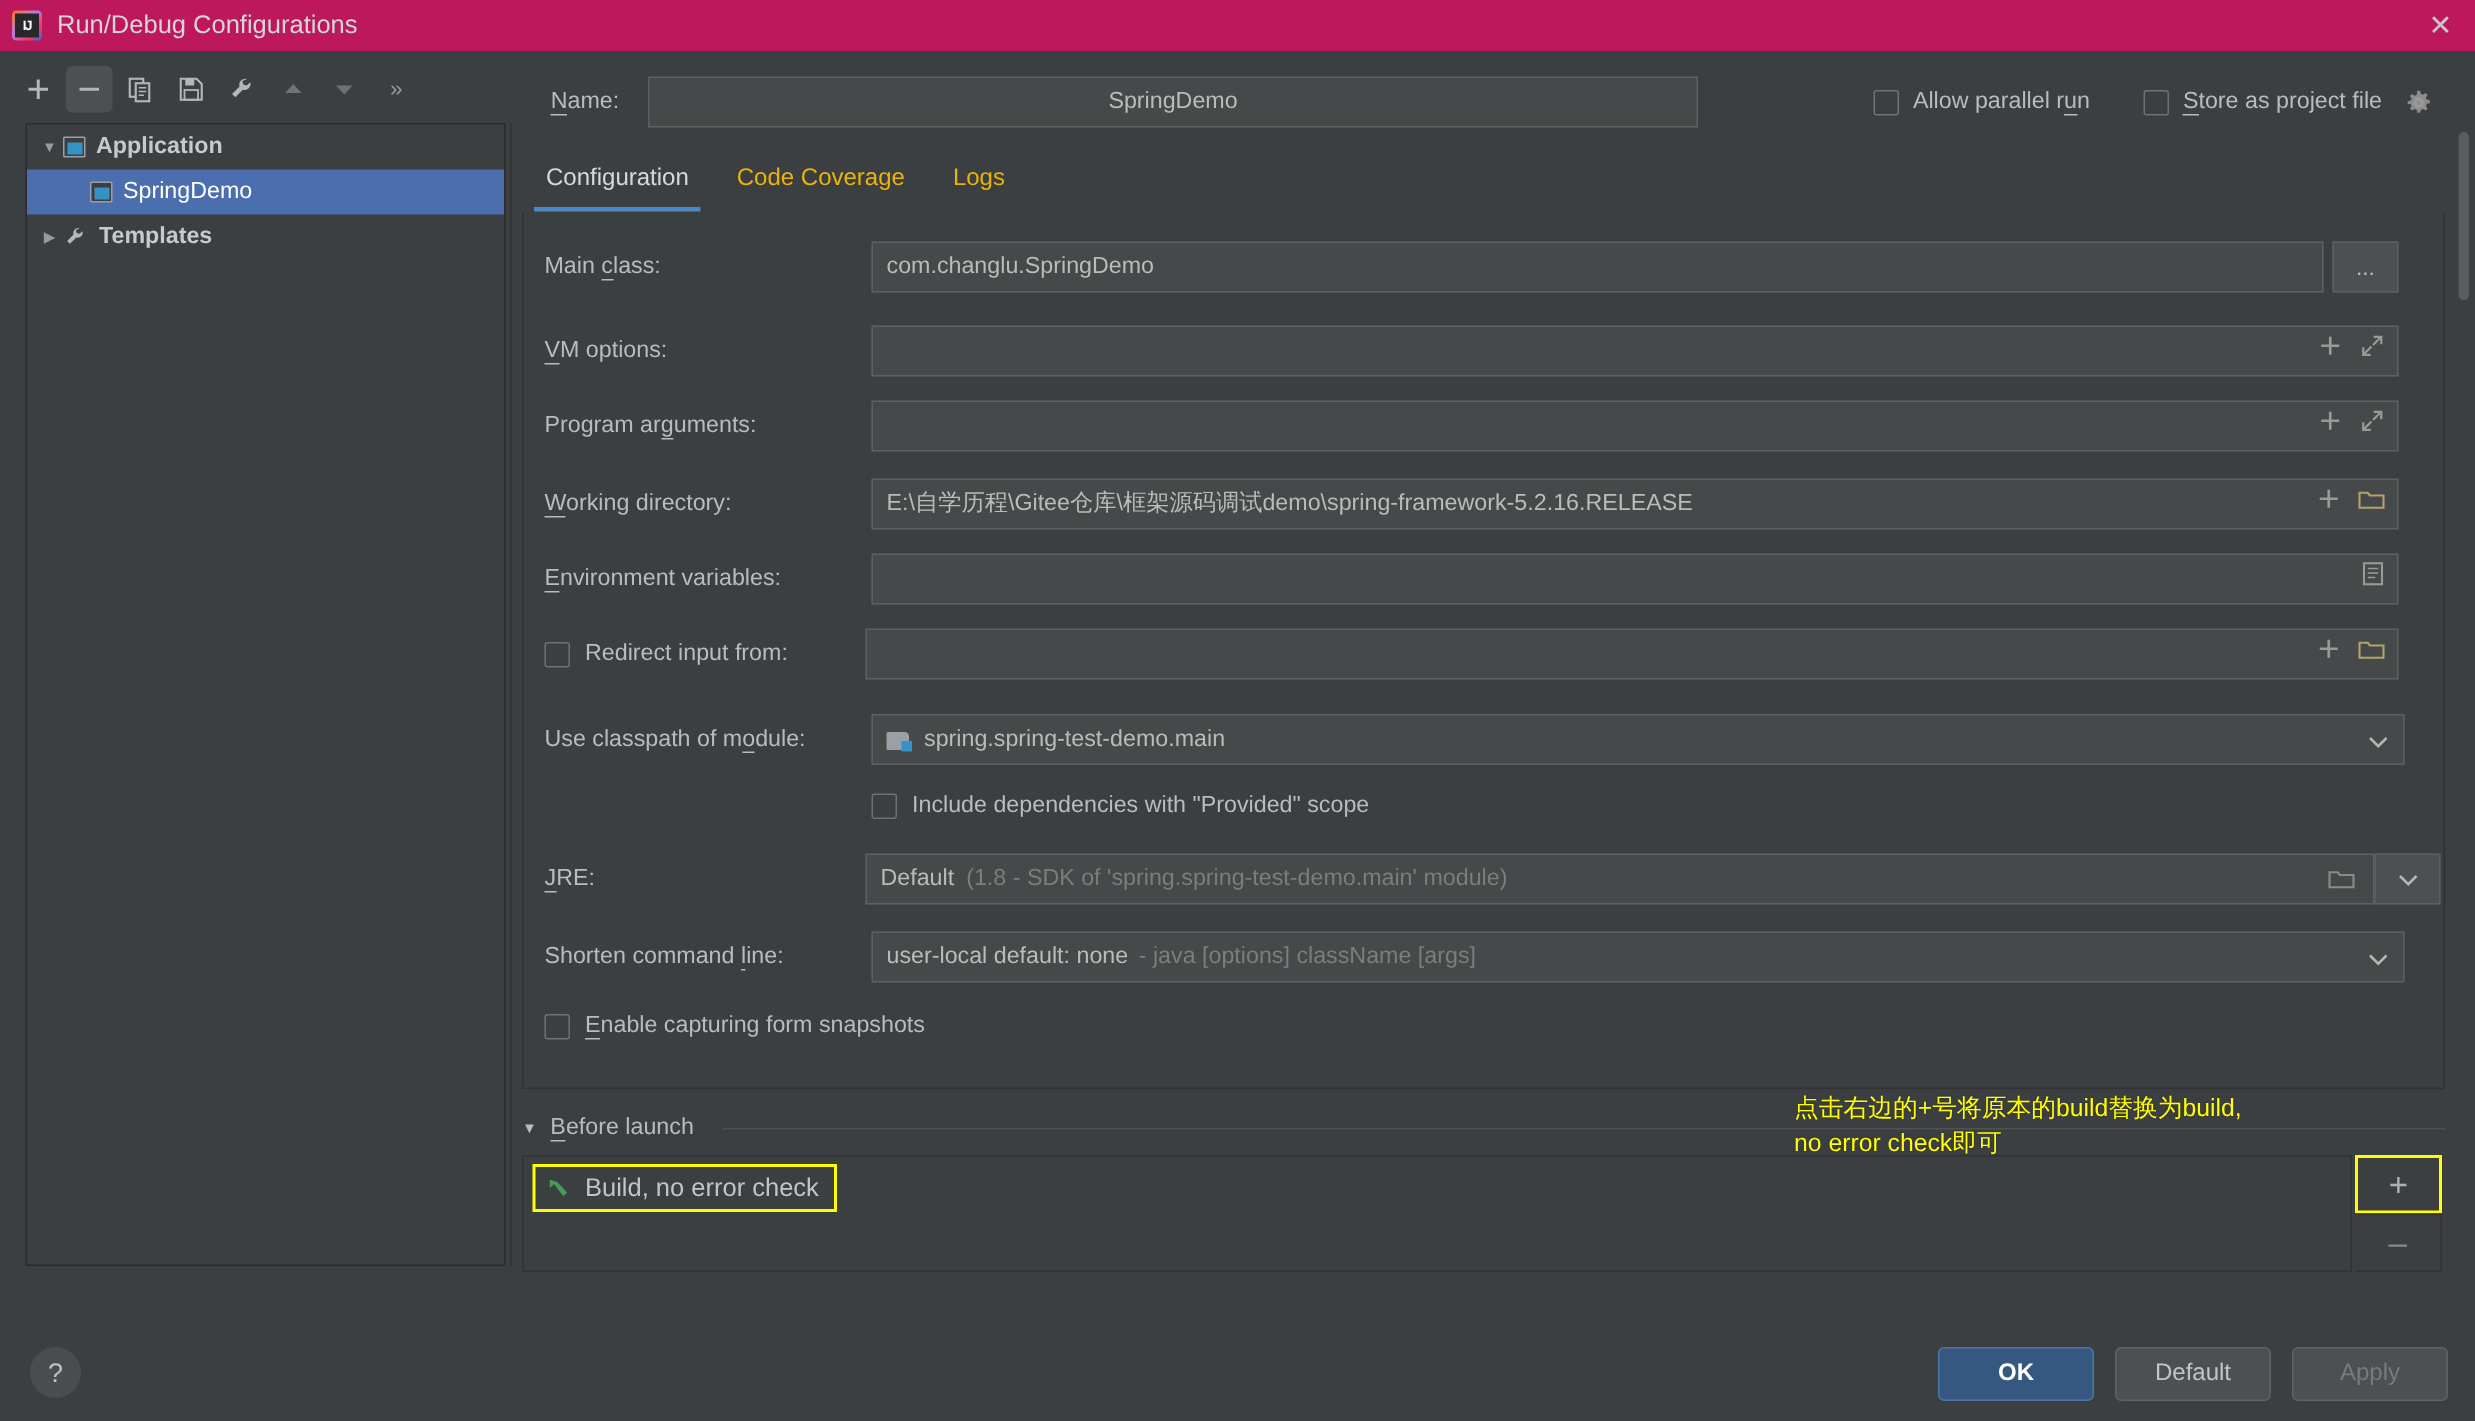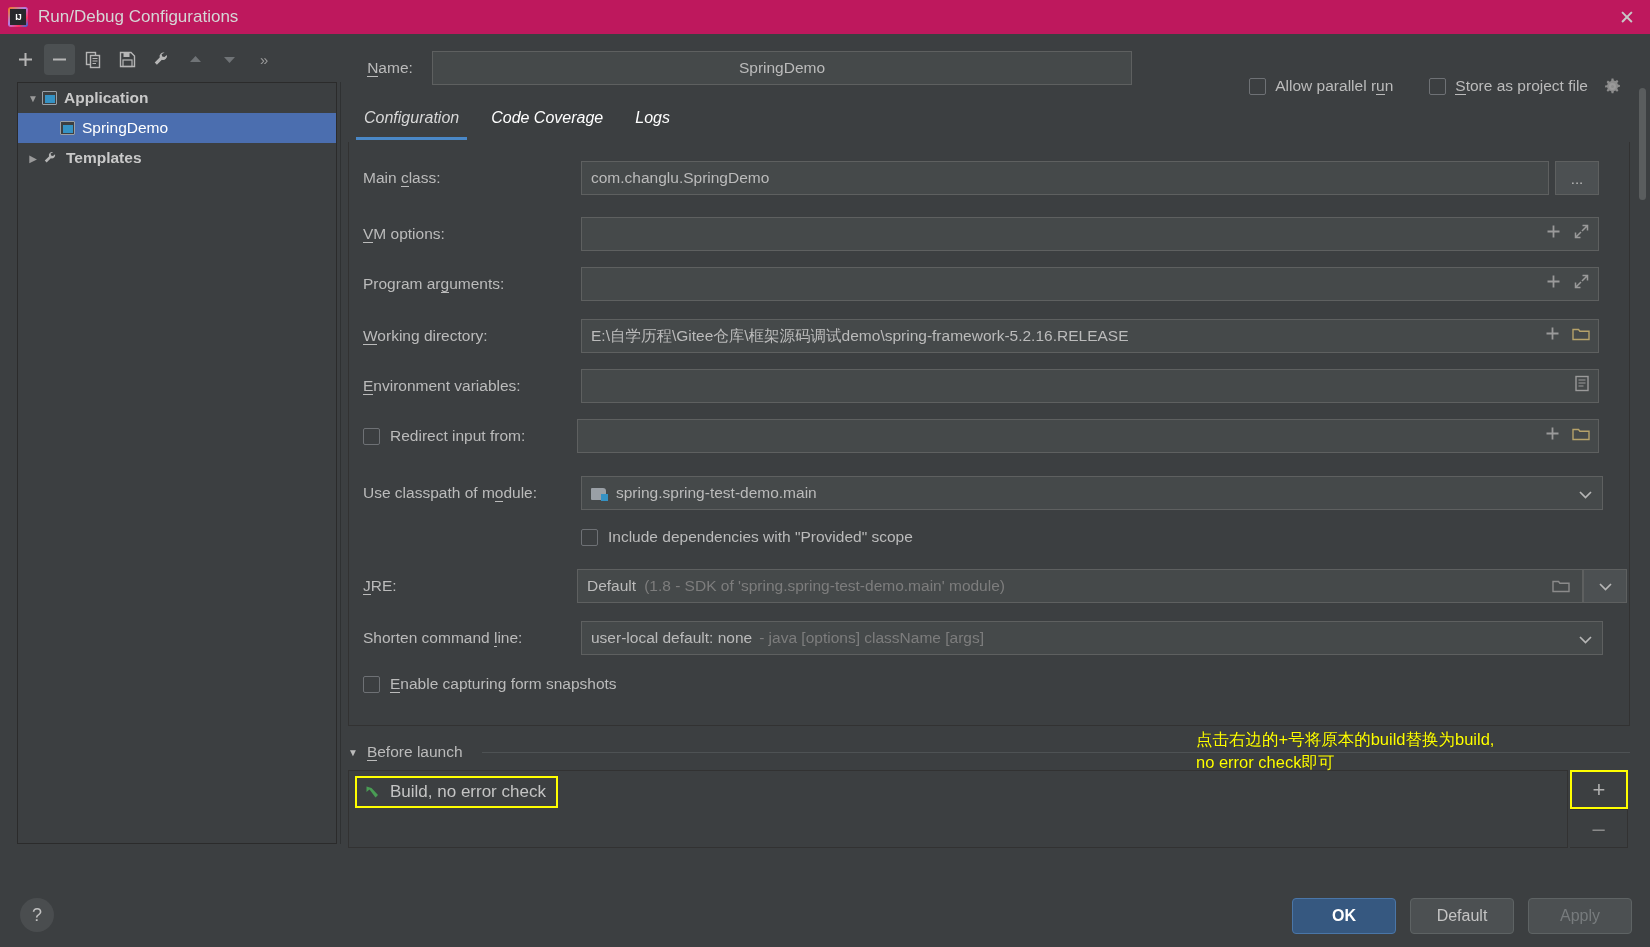--- a/index.html
+++ b/index.html
@@ -84,31 +84,31 @@
   .label { color: #bbbbbb; font-size: 15.5px; white-space: nowrap; }
   .label u { text-decoration: none; border-bottom: 1px solid #bbbbbb; }
   .name-label { width: 84px; }
   .txt {
     background: #45494a; border: 1px solid #5e6060; color: #bbbbbb;
     height: 34px; line-height: 32px; padding: 0 9px; font-size: 15.5px;
     font-family: "Liberation Sans", sans-serif; white-space: nowrap; overflow: hidden;
   }
   .name-input { width: 700px; }
 
-  .topchecks { position: absolute; right: 8px; top: 28px; height: 36px; display: flex; align-items: center; gap: 36px; margin-left: 45px; }
+  .topchecks { position: absolute; right: 8px; top: 10px; height: 36px; display: flex; align-items: center; gap: 36px; margin-left: 45px; }
   .cbrow { display: flex; align-items: center; gap: 9px; }
   .cb {
     width: 17px; height: 17px; border: 1.6px solid #6e7175; background: #3c3f41;
     border-radius: 2px; flex: 0 0 auto;
   }
   .gear-wrap { display: flex; align-items: center; margin-left: 6px; color: #9a9a9a; }
 
   
-  .tabs { position: absolute; left: 0; top: 62px; width: 1282px; height: 42px; display: flex; align-items: center; gap: 0; font-style: italic; }
-  .tab { padding: 6px 16px 0 16px; font-size: 16px; color: #ffffff; position: relative; height: 40px; }
+  .tabs { position: absolute; left: 0; top: 62px; width: 1282px; height: 42px; display: flex; align-items: flex-end; gap: 0; }
+  .tab { padding: 6px 16px 0 16px; font-size: 16px; color: #eab308; position: relative; height: 40px; }
   .tab.active { color: #d8d8d8; }
   .tab.active::after {
     content: ""; position: absolute; left: 8px; right: 8px; bottom: 3px; height: 3px; background: #4a88c7;
   }
 
   .panel {
     position: absolute; left: 0; top: 102px; width: 1282px; height: 584px;
     border: 1px solid #323232; border-top: none;
   }
 

